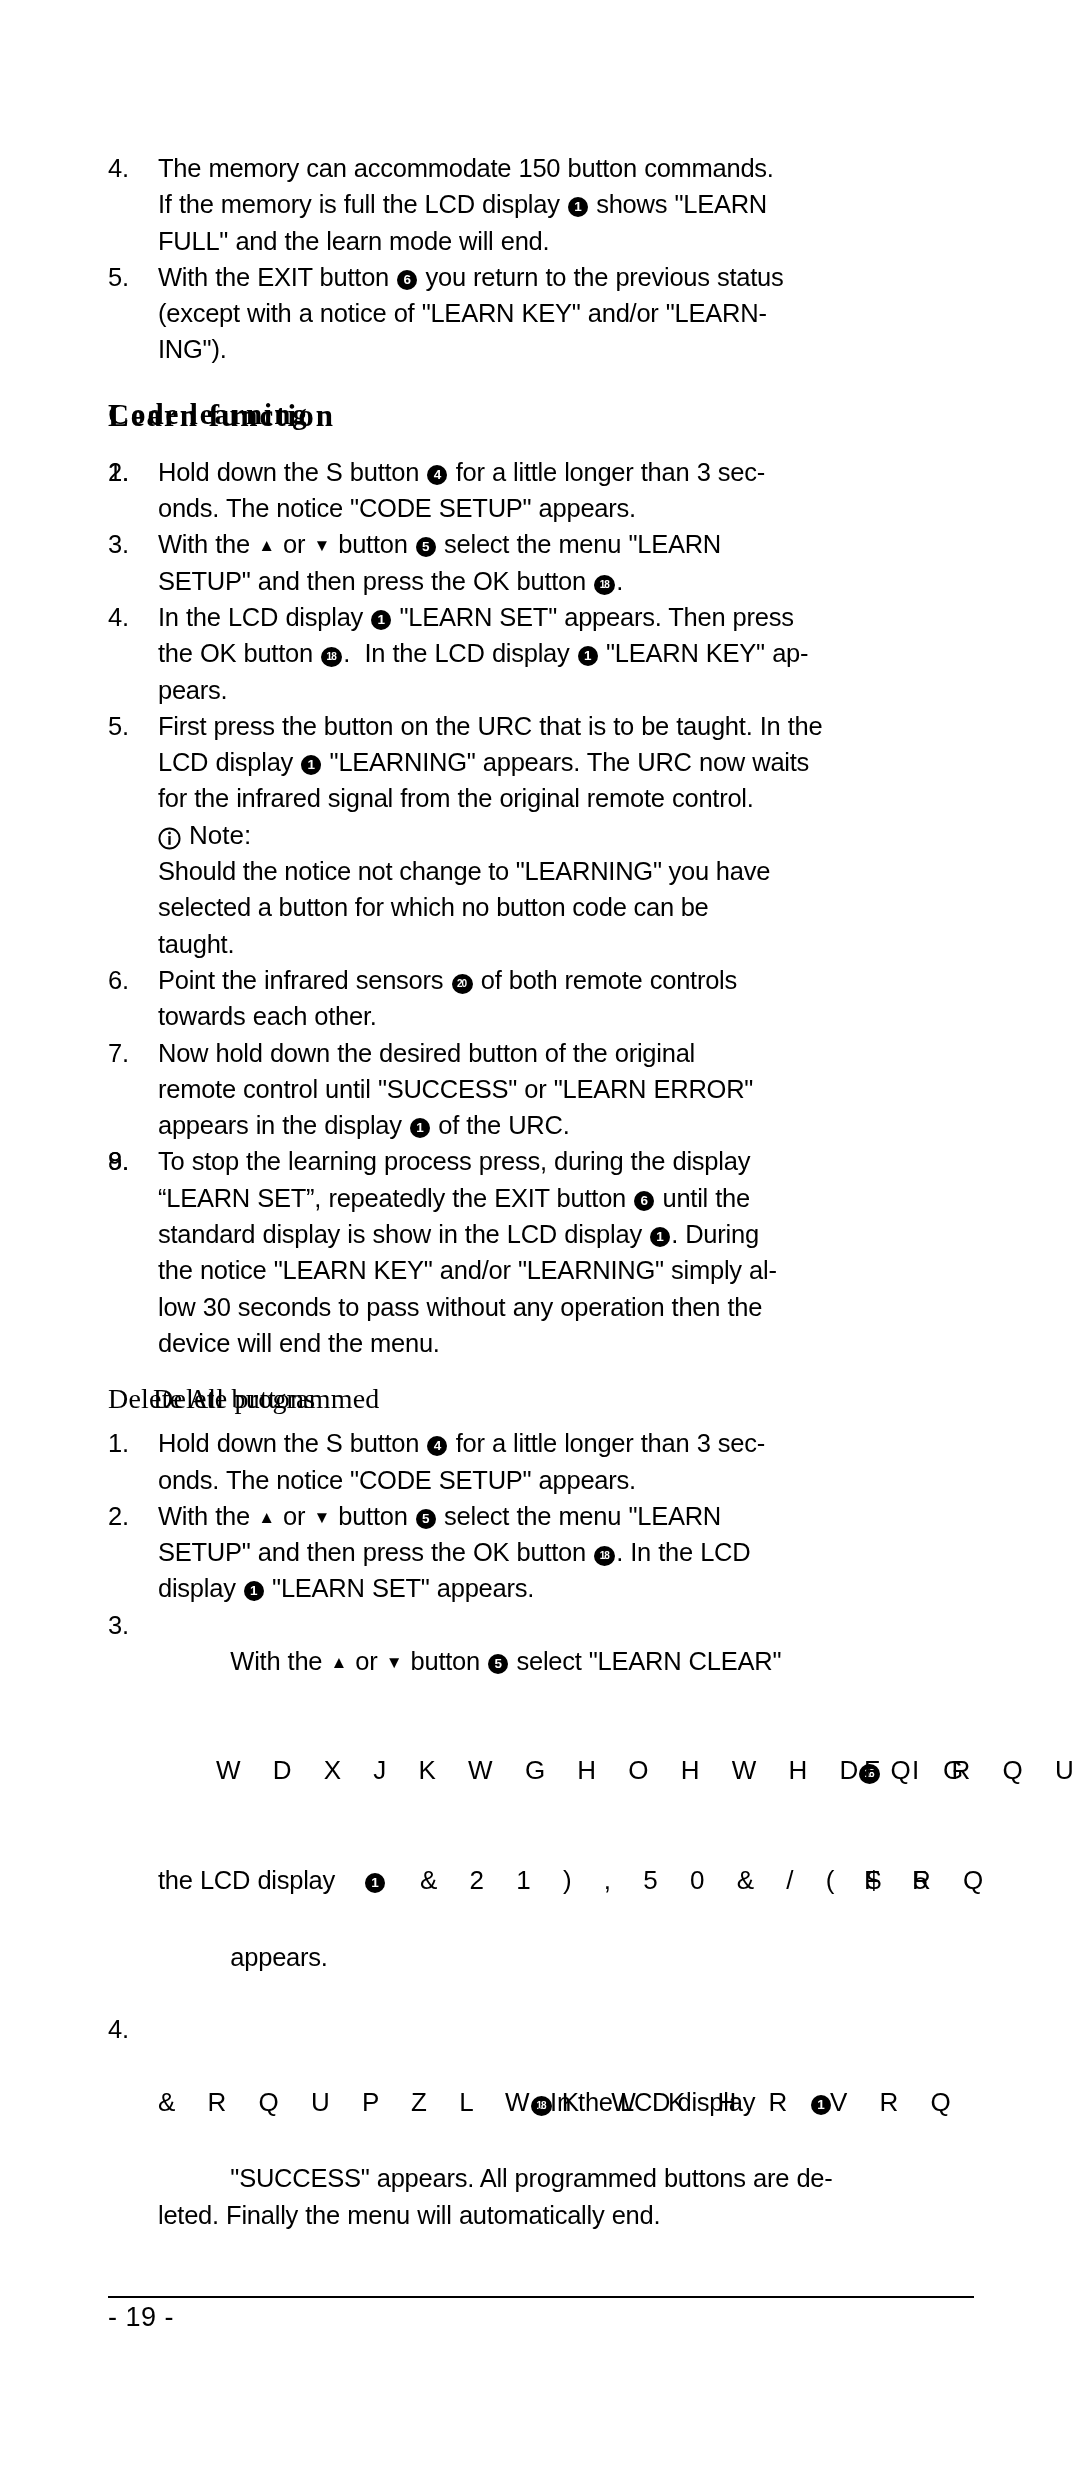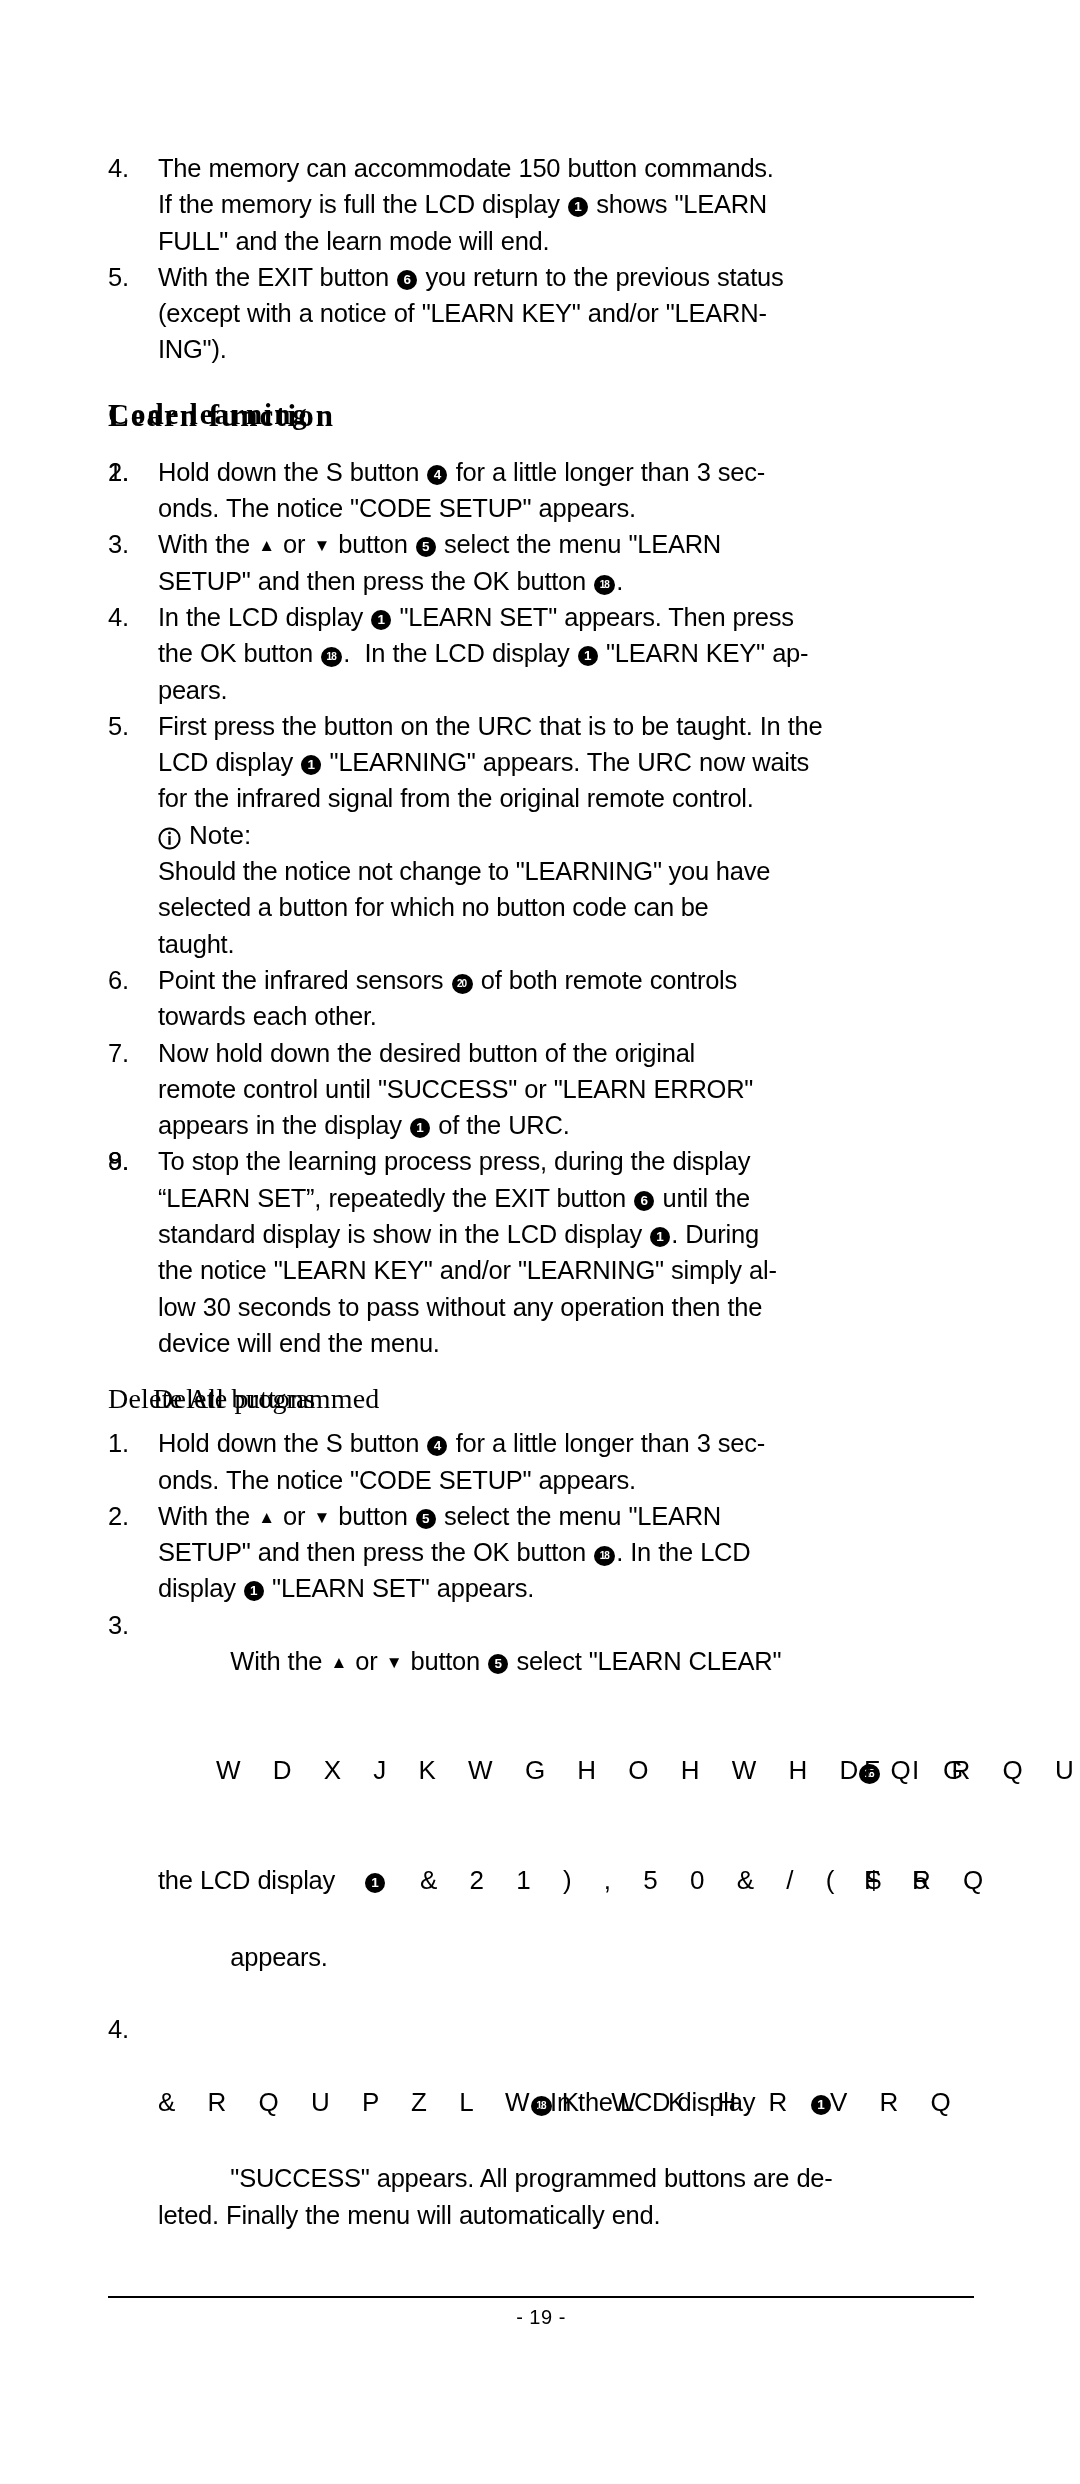--- a/index.html
+++ b/index.html
@@ -183,22 +183,22 @@
     top: 2296px;
     width: 866px;
   }
   .rule {
     border: 0;
     border-top: 2.4px solid #000;
     margin: 0 0 4px 0;
     width: 100%;
   }
   .pageno {
-    text-align: center;
-    font-size: 20px;
+    text-align: left;
+    font-size: 27px;
     letter-spacing: 0.5px;
     line-height: 30px;
   }
 
   .gap-s { height: 12px; }
   .gap-m { height: 22px; }
   .gap-l { height: 30px; }
 </style>
 </head>
 <body>

